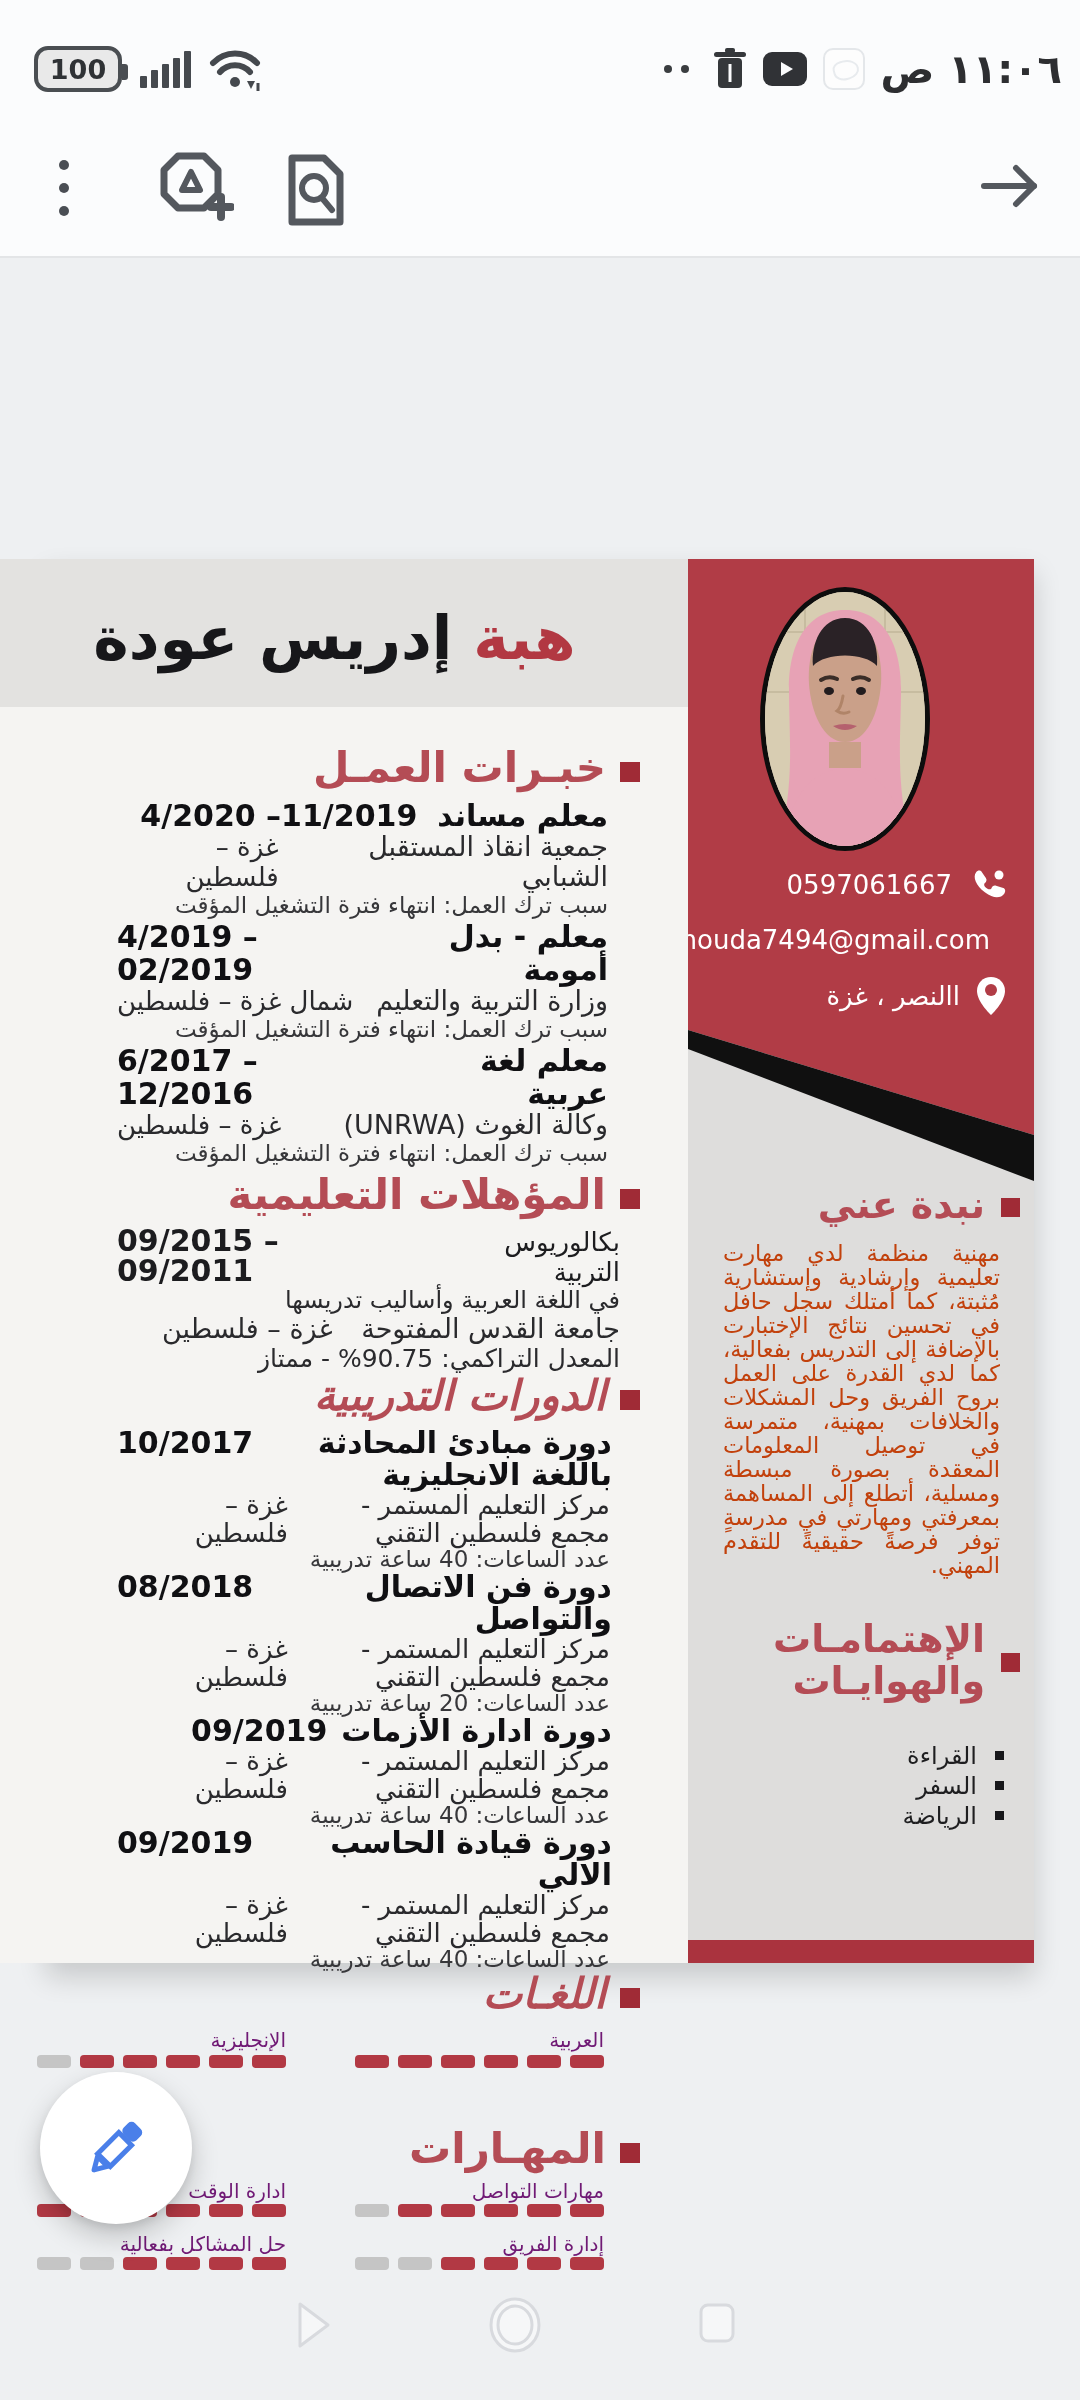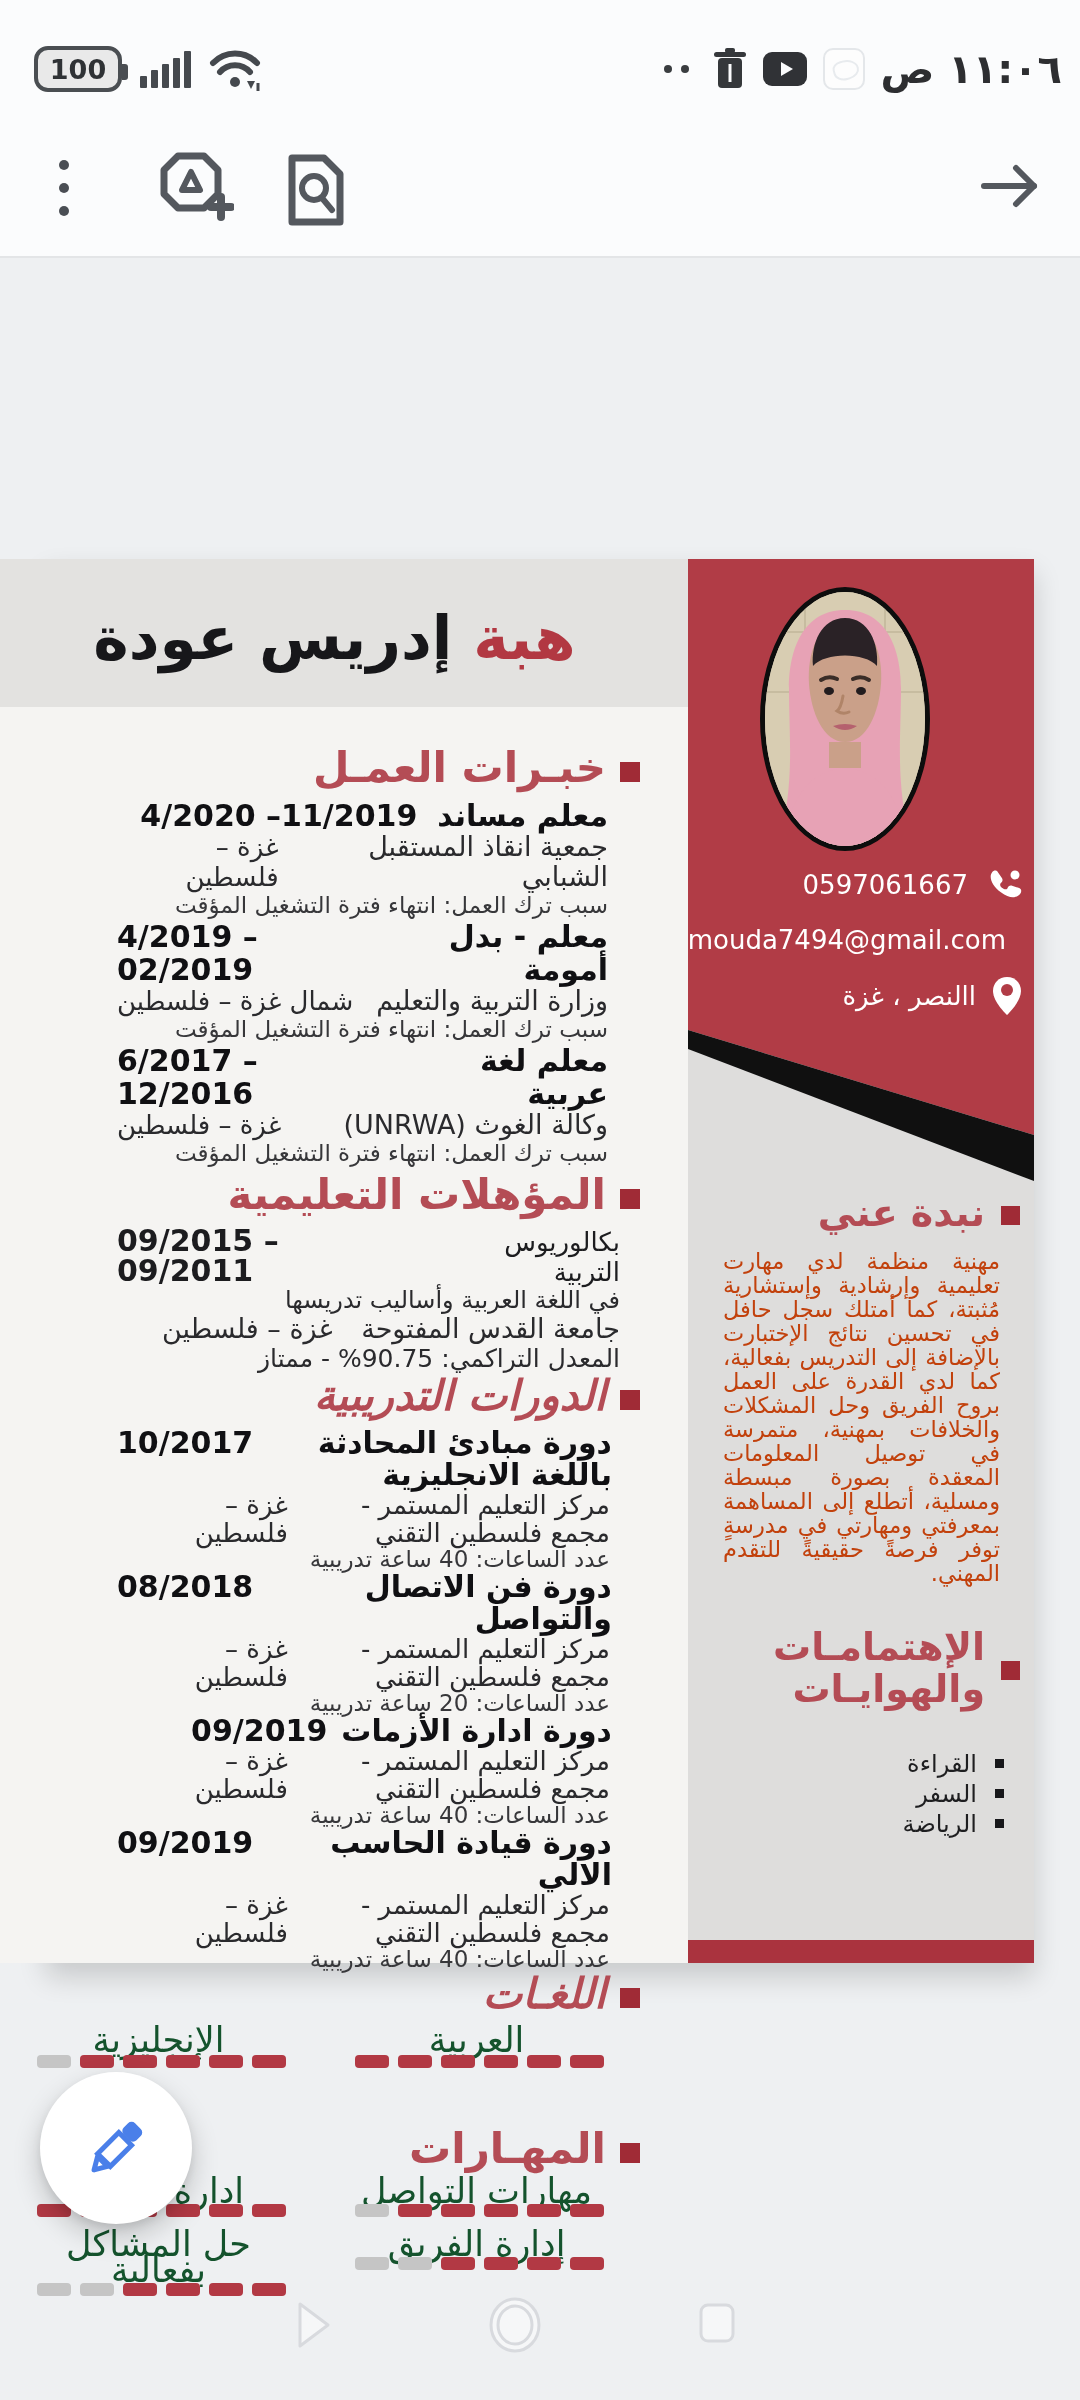--- a/index.html
+++ b/index.html
@@ -27,25 +27,25 @@
   .kebab i{width:10px;height:10px;border-radius:50%;background:#4a4e54;}
   .tb-icon{position:absolute;top:32px;}
   .tb-title{position:absolute;left:588px;top:44px;font-size:44px;color:#393e44;letter-spacing:.5px;}
   
   .cv{position:absolute;left:46px;top:559px;width:988px;height:1404px;display:flex;direction:rtl;
       box-shadow:0 14px 26px rgba(0,0,0,.16);}
   
   .sidebar{position:relative;width:346px;height:1404px;background:#dedddc;flex:0 0 auto;overflow:hidden;}
   .sidebar .shape{position:absolute;top:0;left:0;}
   .photo{position:absolute;top:28px;left:72px;width:170px;height:264px;border:5px solid #0d0d0d;border-radius:50%;overflow:hidden;background:#d6ccb2;}
-  .contact{position:absolute;top:308px;left:0;right:0;padding-right:12px;}
+  .contact{position:absolute;top:308px;left:0;right:0;padding-right:28px;}
   .c-row{display:flex;align-items:center;gap:16px;margin-bottom:20px;direction:rtl;}
   .c-row .txt{color:#ffffff;font-size:26px;line-height:1.2;}
   .side-sec{position:absolute;left:0;right:0;}
-  .side-h{display:flex;align-items:center;gap:16px;direction:rtl;padding-right:14px;margin-top:8px;}
+  .side-h{display:flex;align-items:center;gap:16px;direction:rtl;padding-right:14px;}
   .side-h .sq{width:19px;height:19px;background:#a02b36;flex:0 0 auto;margin-top:4px;}
   .side-h .t{color:#b44c55;font-size:38px;font-weight:bold;line-height:1.1;}
   .about-p{margin:14px 34px 0 35px;font-size:22.5px;line-height:24px;color:#c2410c;text-align:justify;direction:rtl;}
   .hobby{display:flex;align-items:center;gap:18px;direction:rtl;padding-right:30px;line-height:30px;}
   .hobby i{width:9px;height:9px;background:#17171a;flex:0 0 auto;}
   .hobby span{font-size:24px;color:#1e1e20;}
   .strip{position:absolute;left:0;bottom:0;width:100%;height:23px;background:#aa333e;}
   
   .leftcol{flex:1 1 auto;background:#f5f4f2;height:1404px;direction:rtl;}
   .banner{height:148px;background:#e3e2e0;display:flex;align-items:center;justify-content:center;}
@@ -69,21 +69,21 @@
   .e-head .j-dates{font-weight:bold;font-size:30px;}
   .e-sub{font-size:24px;color:#2a2a2d;line-height:26px;text-align:right;margin-left:55px;}
   .e-org{display:flex;justify-content:space-between;font-size:27px;color:#2a2a2d;line-height:32px;margin-left:45px;}
   .e-gpa{font-size:25px;color:#2a2a2d;line-height:28px;text-align:right;margin-left:45px;}
   .course{margin-left:86px;margin-right:28px;}
   .co-head{display:flex;align-items:baseline;gap:14px;font-weight:bold;color:#101013;font-size:30px;line-height:32px;}
   .co-sub{margin-right:2px;margin-left:70px;}
   .co-org{display:flex;justify-content:space-between;gap:20px;font-size:26px;color:#2a2a2d;line-height:28px;}
   .co-hours{font-size:23px;color:#37373a;line-height:24px;text-align:right;}
   .meter-grid{display:grid;grid-template-columns:255px 255px;column-gap:63px;row-gap:14px;margin:0 36px 0 0;direction:rtl;}
-  .meter .lbl{display:block;font-size:35px;color:#14532d;line-height:30px;text-align:center;direction:rtl;}
+  .meter .lbl{display:block;font-size:20px;color:#701a75;line-height:30px;text-align:right;direction:rtl;}
   .meter.sk .lbl{line-height:26px;}
   .dashrow{display:flex;gap:9px;direction:rtl;margin-top:0px;}
   .dash{width:34px;height:13px;border-radius:4px;background:#b23944;}
   .dash.off{background:#c5c5c5;}
   
   .fab{position:absolute;left:40px;top:2072px;width:152px;height:152px;border-radius:50%;background:#ffffff;
        box-shadow:0 12px 28px rgba(0,0,0,.20),0 4px 8px rgba(0,0,0,.08);display:flex;align-items:center;justify-content:center;}
   .navbar{position:absolute;left:0;top:2286px;width:1080px;height:100px;}
   .nav-i{position:absolute;top:14px;}
 </style>

